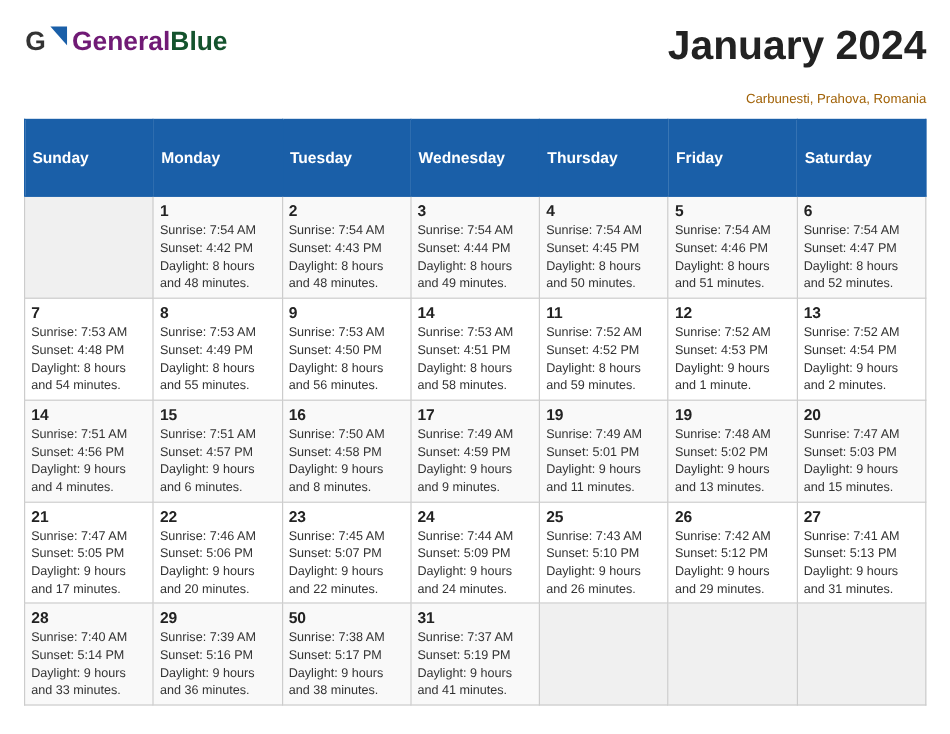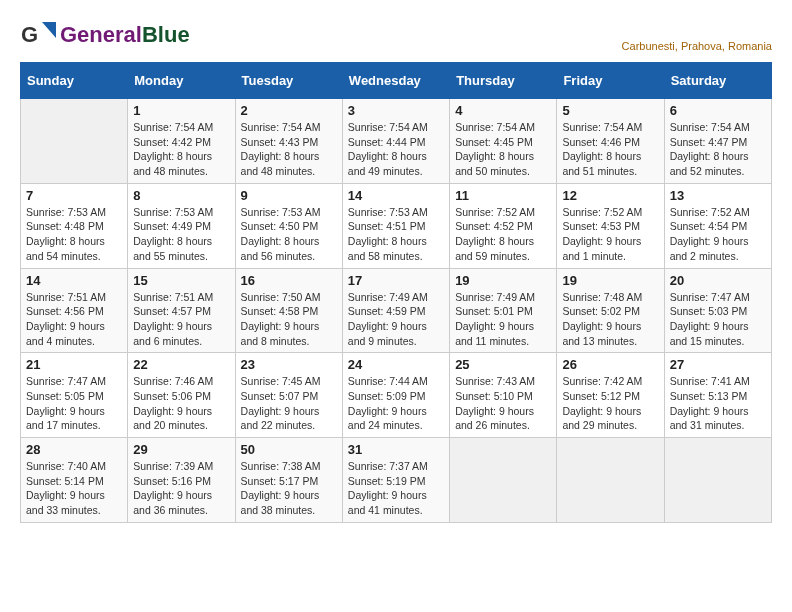--- a/index.html
+++ b/index.html
@@ -37,21 +37,21 @@
     }
     table {
       width: 100%;
       border-collapse: collapse;
       font-size: 11px;
     }
     thead tr th {
       background-color: #1a5fa8;
       color: #fff;
       text-align: left;
-      padding: 10px 6px;
+      padding: 24px 6px;
       font-size: 13px;
       font-weight: bold;
       border: 1px solid #1a5fa8;
     }
     tbody tr td {
       border: 1px solid #ccc;
       vertical-align: top;
       padding: 4px 5px;
       width: 107px;
       min-height: 70px;
@@ -98,20 +98,21 @@
         <polygon points="22,2 36,2 36,18" fill="#1a5fa8"></polygon>
       </svg>
       <div>
         <div style="font-size:22px;font-weight:bold;color:#333;line-height:1;">
           <span style="color:#701a75;">General</span><span style="color:#14532d;">Blue</span>
         </div>
       </div>
     </div>
   </div>
   <div class="title-block">
+    <div class="cal-title">January 2024</div>
     <div class="cal-subtitle">Carbunesti, Prahova, Romania</div>
   </div>
 </div>
 
 <table>
   <thead>
     <tr>
     <th>Sunday</th>
         <th>Monday</th>
         <th>Tuesday</th>

